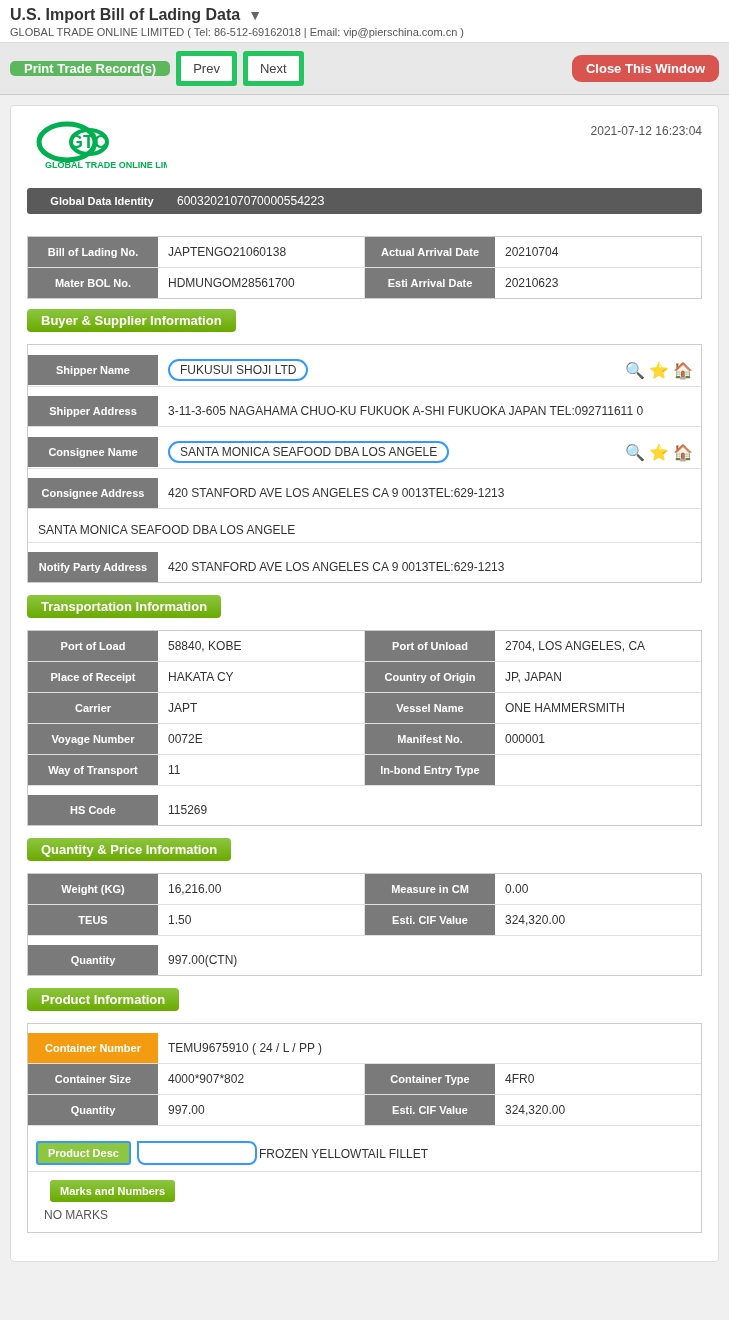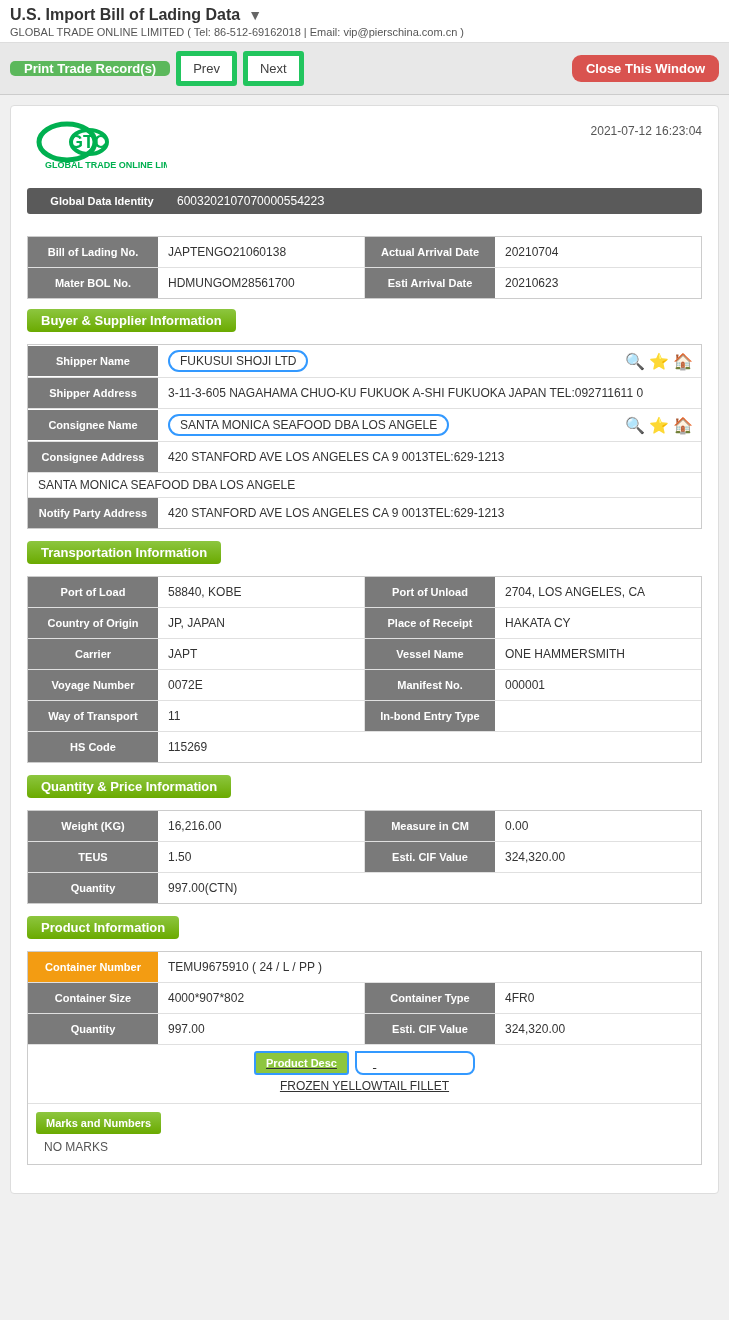--- a/index.html
+++ b/index.html
@@ -99,20 +99,21 @@
     
     .info-block {
       border: 1px solid #ccc;
       border-radius: 0;
       overflow: hidden;
       margin-bottom: 10px;
     }
     .info-row {
       display: flex;
       border-bottom: 1px solid #e0e0e0;
+      margin-top: 9px;
     }
     .info-row:last-child { border-bottom: none; }
     .cell-label {
       background: #7a7a7a;
       color: #fff;
       font-size: 11px;
       font-weight: bold;
       padding: 5px 8px;
       min-width: 130px;
       text-align: center;
@@ -196,21 +197,21 @@
       justify-content: center;
       min-height: 30px;
     }
     .marks-label {
       background: linear-gradient(to bottom, #8dc63f, #6aaa00);
       color: #fff;
       font-size: 11px;
       font-weight: bold;
       padding: 5px 10px;
       border-radius: 3px;
-      margin: 4px 0 2px 0;
+      margin: 4px 0 2px 14px;
       display: inline-block;
     }
     .marks-value {
       font-size: 12px;
       padding: 4px 8px;
       color: #555;
     }
   </style>
 </head>
 <body>
@@ -333,26 +334,26 @@
           <div class="cell-value">58840, KOBE</div>
         </div>
         <div class="col-half">
           <div class="cell-label">Port of Unload</div>
           <div class="cell-value">2704, LOS ANGELES, CA</div>
         </div>
       </div>
 
       <div class="two-col-row">
         <div class="col-half">
+          <div class="cell-label">Place of Receipt</div>
+          <div class="cell-value">HAKATA CY</div>
+        </div>
+        <div class="col-half">
           <div class="cell-label">Country of Origin</div>
           <div class="cell-value">JP, JAPAN</div>
-        </div>
-        <div class="col-half">
-          <div class="cell-label">Place of Receipt</div>
-          <div class="cell-value">HAKATA CY</div>
         </div>
       </div>
 
       <div class="two-col-row">
         <div class="col-half">
           <div class="cell-label">Carrier</div>
           <div class="cell-value">JAPT</div>
         </div>
         <div class="col-half">
           <div class="cell-label">Vessel Name</div>
@@ -448,21 +449,21 @@
         <div class="col-half">
           <div class="cell-label">Quantity</div>
           <div class="cell-value">997.00</div>
         </div>
         <div class="col-half">
           <div class="cell-label">Esti. CIF Value</div>
           <div class="cell-value">324,320.00</div>
         </div>
       </div>
 
-      <div class="info-row" style="flex-direction:column; align-items:center; padding:6px 8px;text-decoration:underline;">
+      <div class="info-row" style="align-items:flex-end; padding:6px 8px;">
         <div style="display:flex; align-items:center; gap:0;">
           <div style="background:#8dc63f; color:#fff; font-size:11px; font-weight:bold; padding:4px 10px; border-radius:3px; border:2px solid #3399ff;">Product Desc</div>
           <div style="border:2px solid #3399ff; border-radius:8px; margin-left:6px; padding:3px 16px; font-size:12px; min-width:120px; border-top-left-radius:0;">&nbsp;</div>
         </div>
         <div style="font-size:12px; padding:4px 2px;">FROZEN YELLOWTAIL FILLET</div>
       </div>
 
       <div style="padding:4px 8px 6px 8px;">
         <div class="marks-label">Marks and Numbers</div>
         <div class="marks-value">NO MARKS</div>

